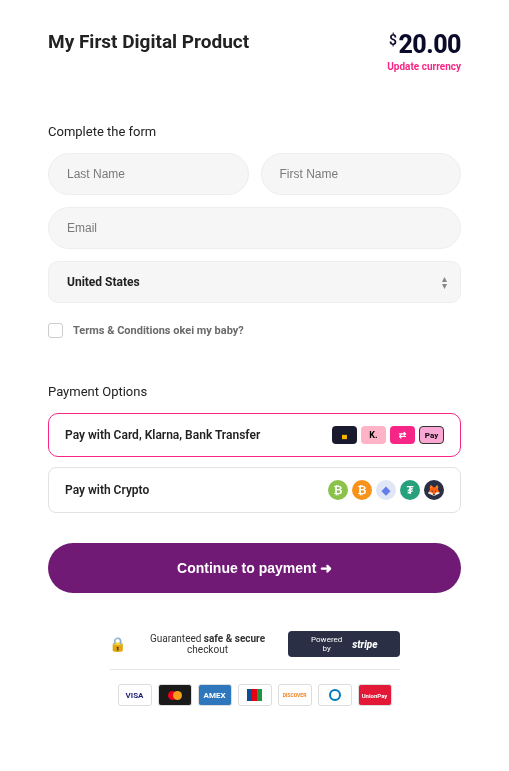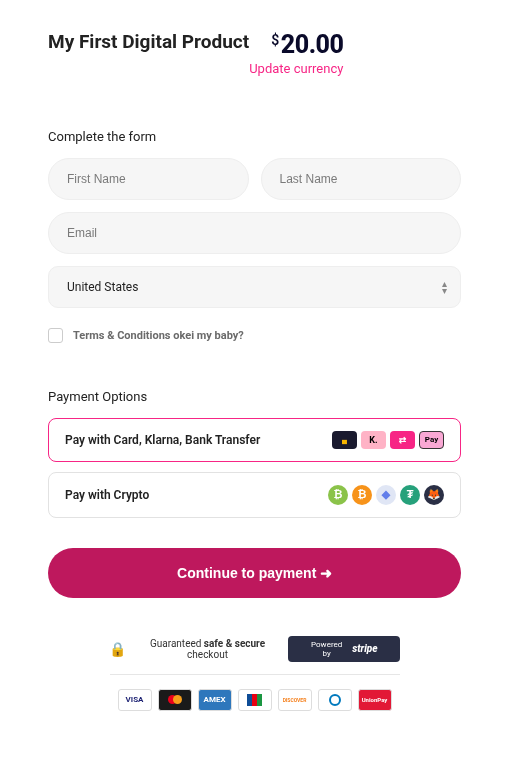--- a/index.html
+++ b/index.html
@@ -5,21 +5,21 @@
     * { box-sizing: border-box; margin: 0; padding: 0; }
     body {
       font-family: -apple-system, BlinkMacSystemFont, "Segoe UI", Roboto, Arial, sans-serif;
       background: #fff;
       width: 509px;
       padding: 30px 48px 20px;
       color: #1a1a1a;
     }
     .header {
       display: flex;
-      justify-content: flex-start;
+      justify-content: space-between;
       align-items: flex-start;
       margin-bottom: 50px;
     }
     .product-title {
       font-size: 19px;
       font-weight: 700;
       color: #222;
     }
     .price-block {
       text-align: right;
@@ -32,25 +32,26 @@
     }
     .price-currency {
       font-size: 14px;
       font-weight: 600;
       vertical-align: top;
       margin-right: 2px;
       position: relative;
       top: 2px;
     }
     .link-pink {
-      font-size: 13px;
+      font-size: 10px;
       color: #f72585;
       display: block;
       line-height: 1.5;
       cursor: pointer;
+      font-weight: bold;
     }
     .section-heading {
       font-size: 13px;
       font-weight: 400;
       color: #222;
       margin-bottom: 14px;
     }
     .form-row {
       display: flex;
       gap: 12px;
@@ -71,21 +72,21 @@
       position: relative;
       margin-bottom: 20px;
     }
     .select {
       width: 100%;
       background: #f6f6f6;
       border: 1px solid #eee;
       border-radius: 10px;
       padding: 13px 18px;
       font-size: 12px;
-      font-weight: 400;
+      font-weight: 700;
       color: #222;
       appearance: none;
       outline: none;
       cursor: pointer;
     }
     .select-chevrons {
       position: absolute;
       right: 14px;
       top: 50%;
       transform: translateY(-50%);
@@ -120,20 +121,21 @@
       justify-content: space-between;
       border: 1px solid #e2e2e2;
       border-radius: 8px;
       padding: 12px 16px;
       margin-bottom: 10px;
       cursor: pointer;
       background: #fff;
     }
     .pay-option.selected {
       border-color: #f72585;
+      border-radius: 10px;
     }
     .pay-option-label {
       font-size: 12px;
       font-weight: 600;
       color: #222;
     }
     .pay-icons {
       display: flex;
       gap: 4px;
       align-items: center;
@@ -155,21 +157,21 @@
       border-radius: 50%;
       display: flex;
       align-items: center;
       justify-content: center;
       font-size: 11px;
       font-weight: 700;
       color: #fff;
     }
     .continue-btn {
       width: 100%;
-      background: #be185d;
+      background: #701a75;
       border: none;
       border-radius: 28px;
       padding: 17px;
       font-size: 14px;
       font-weight: 700;
       color: #fff;
       cursor: pointer;
       margin-bottom: 38px;
     }
     .footer {
@@ -234,22 +236,22 @@
     <div class="price">
       <span class="price-currency">$</span><span>20.00</span>
     </div>
     <a class="link-pink">Update currency</a>
   </div>
 </div>
 
 <div class="section-heading">Complete the form</div>
 
 <div class="form-row">
+  <input class="input" placeholder="Last Name" style="">
   <input class="input" placeholder="First Name" style="">
-  <input class="input" placeholder="Last Name" style="">
 </div>
 <div class="form-row">
   <input class="input" placeholder="Email" style="">
 </div>
 <div class="select-wrap">
   <div class="select">United States</div>
   <div class="select-chevrons">
     <div>▴</div>
       <div>▾</div>
   </div>

